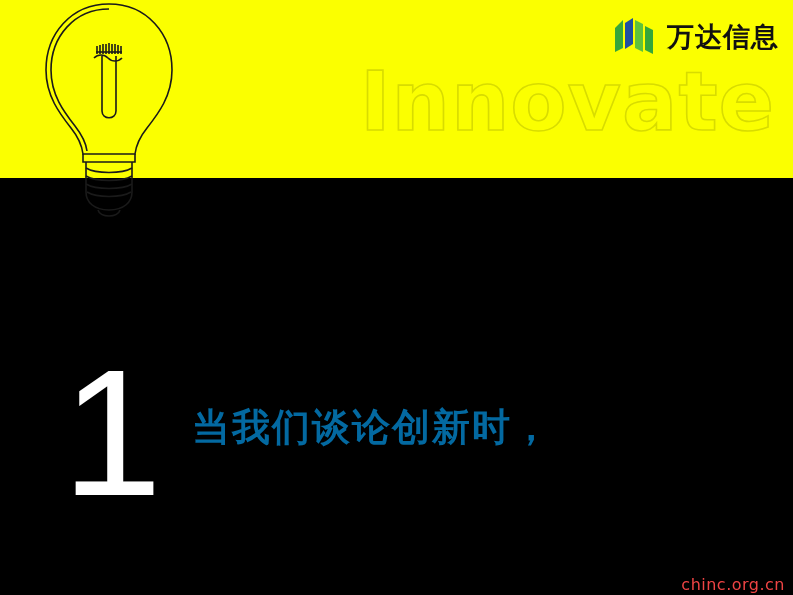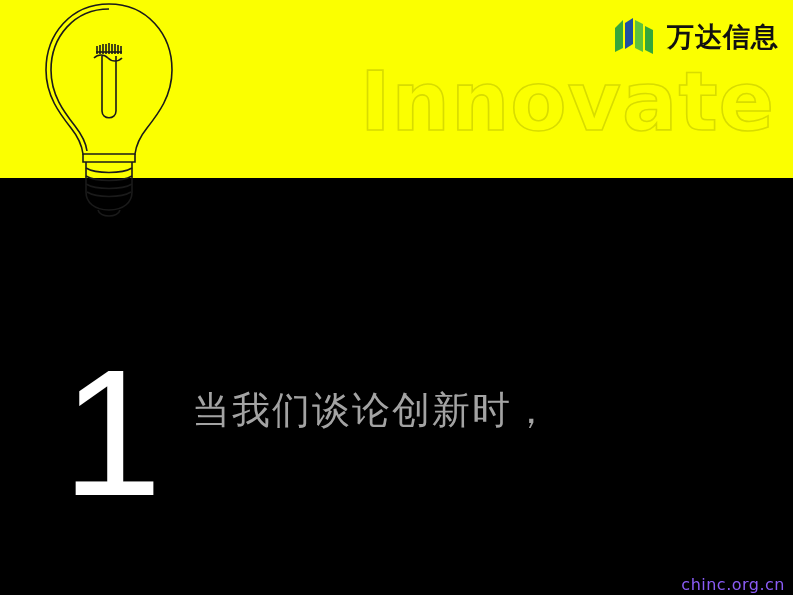--- a/index.html
+++ b/index.html
@@ -88,37 +88,37 @@
     font-family: "Liberation Sans", sans-serif;
     font-size: 180px;
     font-weight: normal;
     color: #ffffff;
     line-height: 0.82;
     letter-spacing: -2px;
   }
   #headline {
     position: absolute;
     left: 192px;
-    top: 160px;
-    color: #a3a3a3;
+    top: 177px;
+    color: #0369a1;
     font-family: "DejaVu Sans", sans-serif;
     font-size: 38px;
-    font-weight: normal;
+    font-weight: bold;
     line-height: 1.55;
     letter-spacing: 2px;
     white-space: nowrap;
   }
   .headline-line { display: block; }
 
   
   #footer-url {
     position: absolute;
     right: 8px;
     bottom: 1px;
-    color: #8b5cf6;
+    color: #ef4444;
     font-family: "DejaVu Sans", sans-serif;
     font-size: 16px;
     letter-spacing: 0.5px;
   }
 </style>
 </head>
 <body>
 
 <div id="slide">
 

